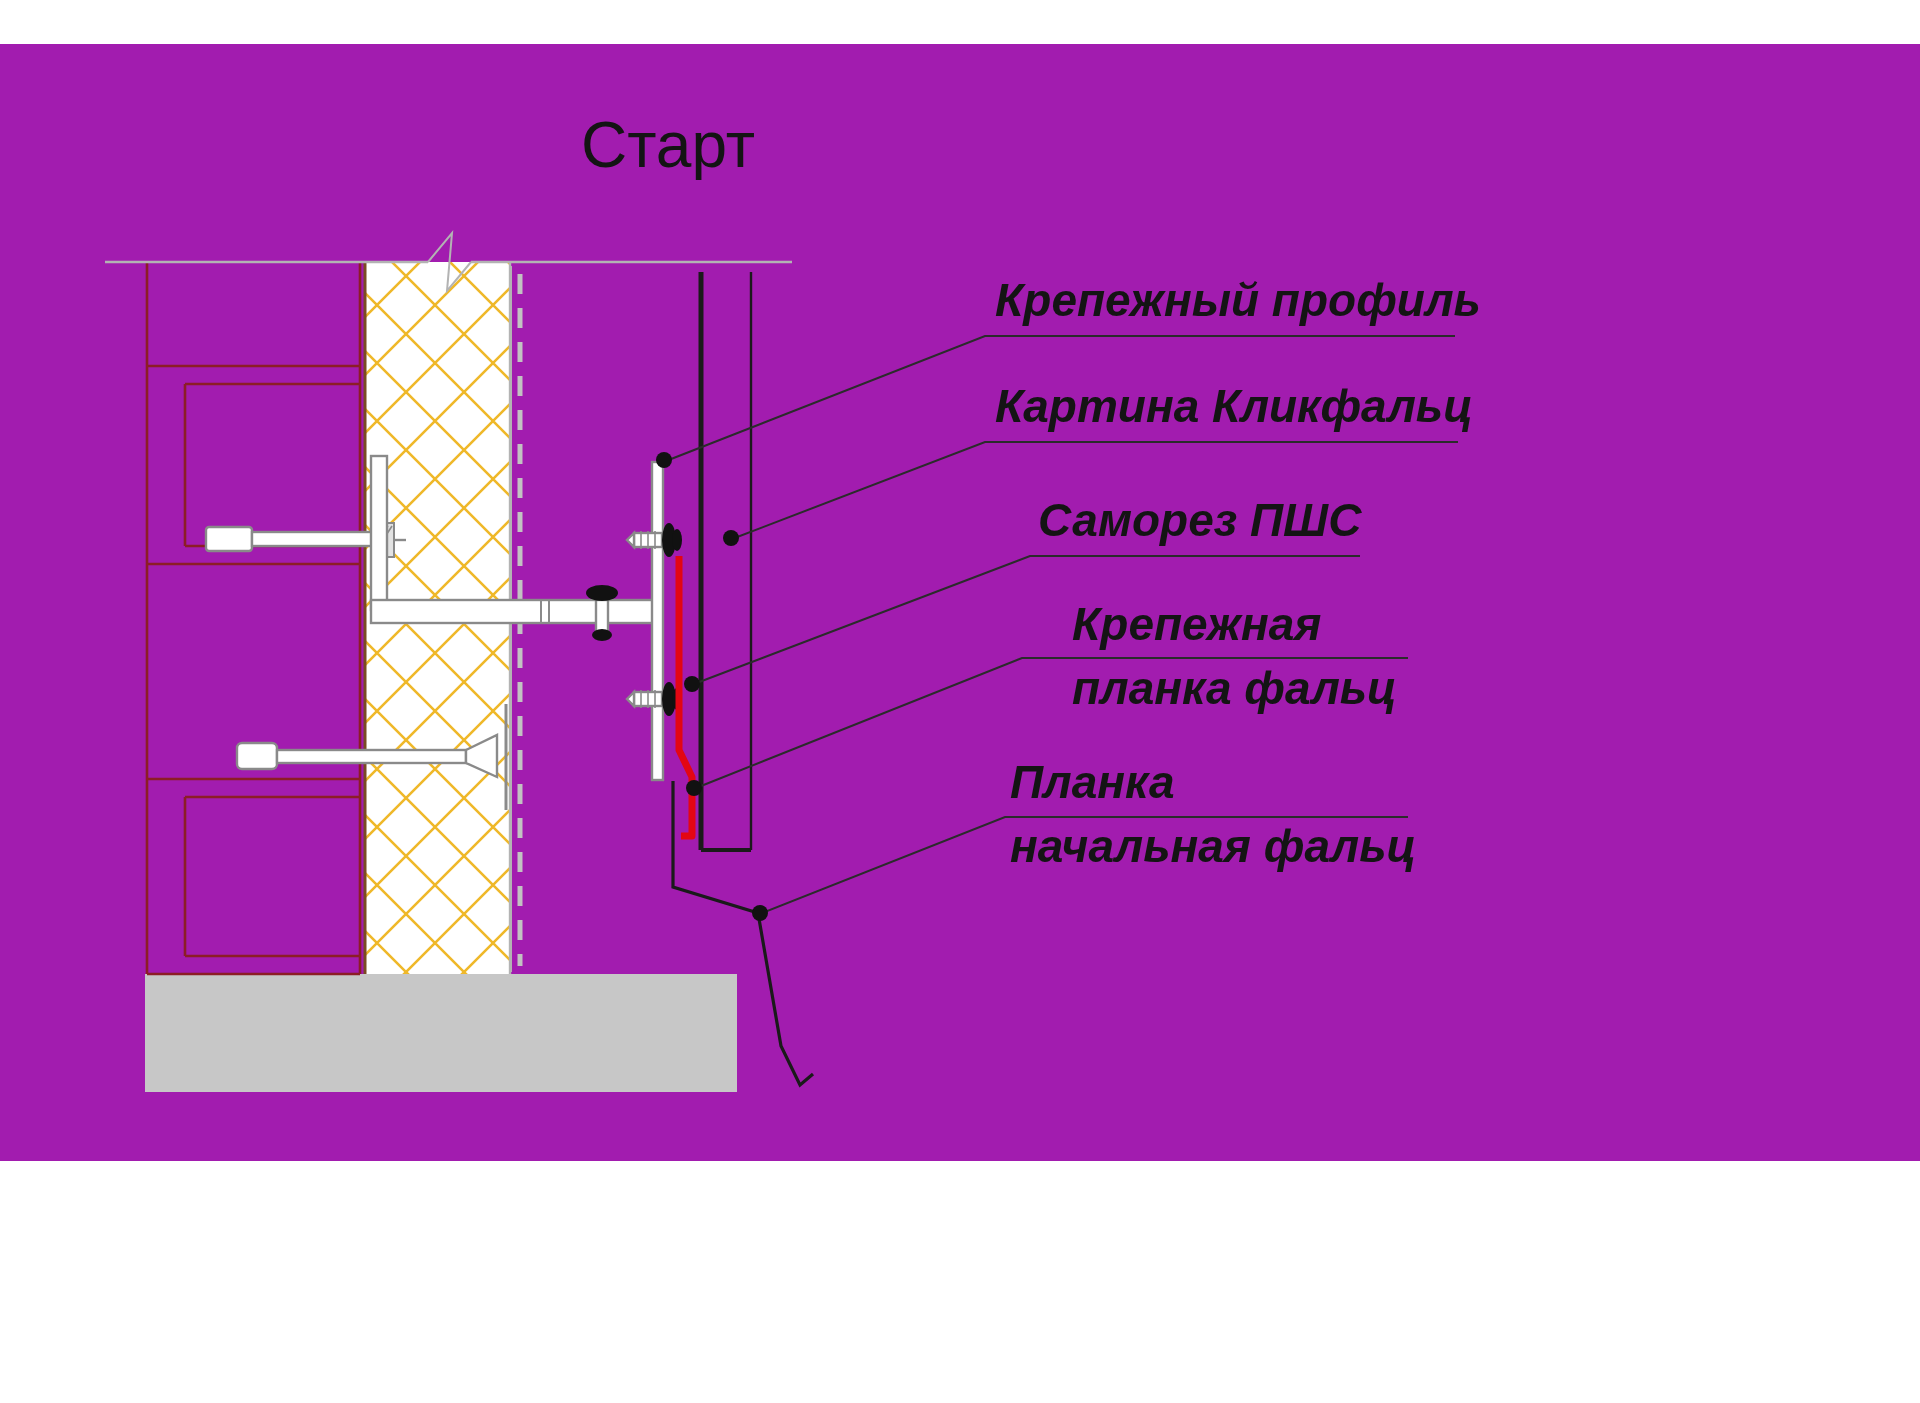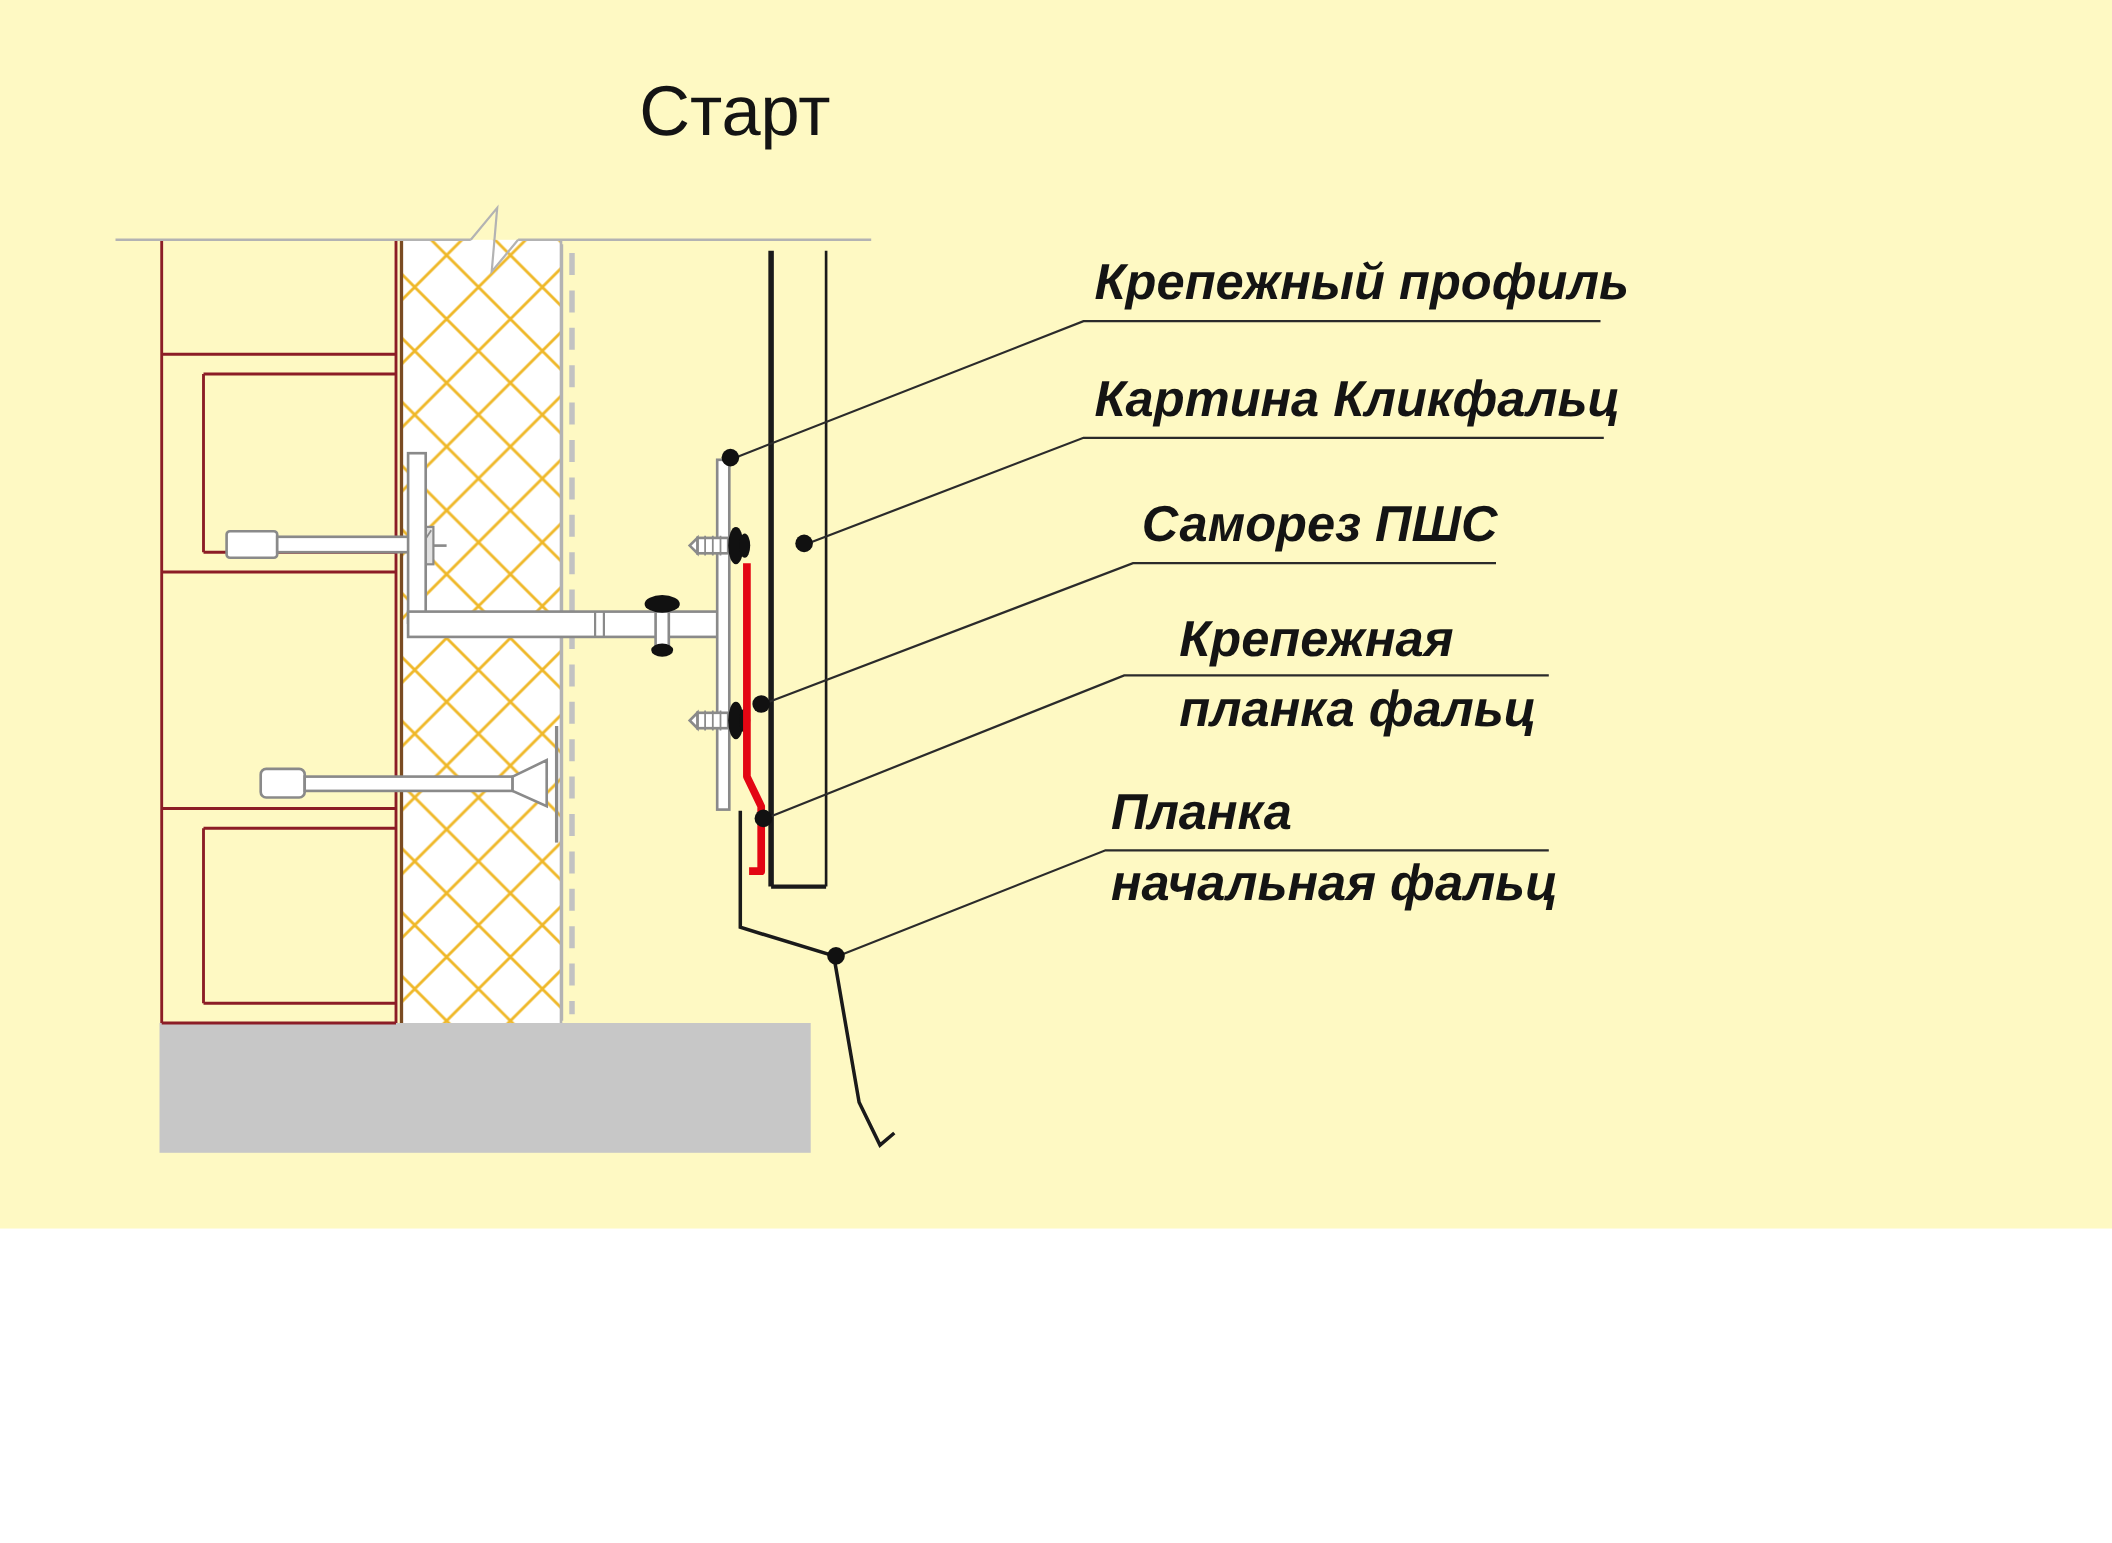--- a/index.html
+++ b/index.html
@@ -1,17 +1,17 @@
 <!DOCTYPE html>
 <html><head>
 <meta charset="utf-8">
 <style>
   html,body{margin:0;padding:0;background:#ffffff;}
-  .stage{position:relative;width:1920px;height:1117px;background:#fef9c3;overflow:hidden;
-         font-family:"Liberation Sans",sans-serif;}
+  .stage{position:relative;width:1920px;height:1117px;background:#a21caf;overflow:hidden;
+         font-family:"Liberation Sans",sans-serif;margin-top:44px;}
   svg{position:absolute;left:0;top:0;}
   .ttl{font-family:"Liberation Sans",sans-serif;font-weight:500;font-size:64px;fill:#141414;}
   .lbl{font-family:"Liberation Sans",sans-serif;font-style:italic;font-weight:600;font-size:46px;fill:#141414;}
   .gray{stroke:#8a8a8a;fill:none;stroke-width:2.4;}
   .grayfill{stroke:#8a8a8a;fill:#ffffff;stroke-width:2.4;}
   .maroon{stroke:#8c1d26;fill:none;stroke-width:2.6;}
   .lite{stroke:#b3b3b3;fill:none;stroke-width:2.4;}
   .blk{stroke:#1a1a1a;fill:none;}
   .red{stroke:#e30613;fill:none;stroke-width:7;stroke-linejoin:round;}
   .lead{stroke:#2b2b2b;fill:none;stroke-width:2;}

